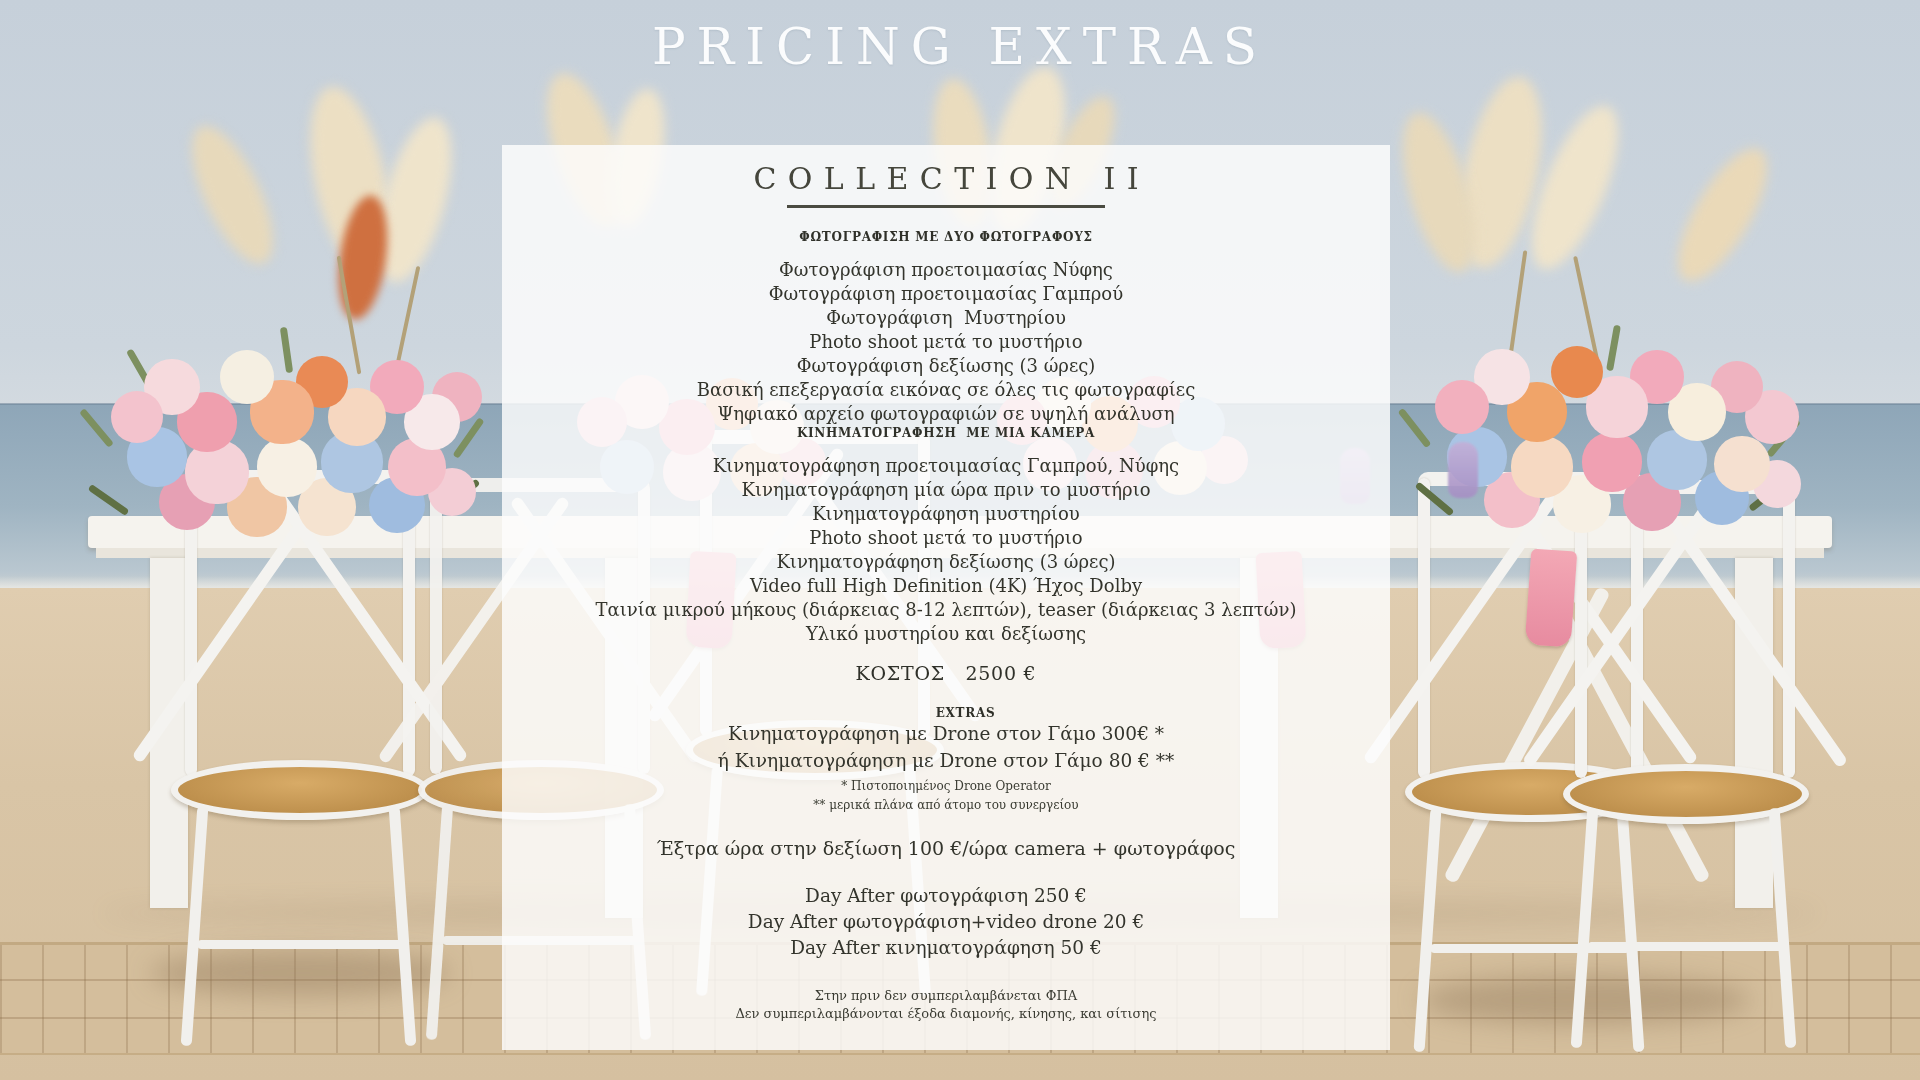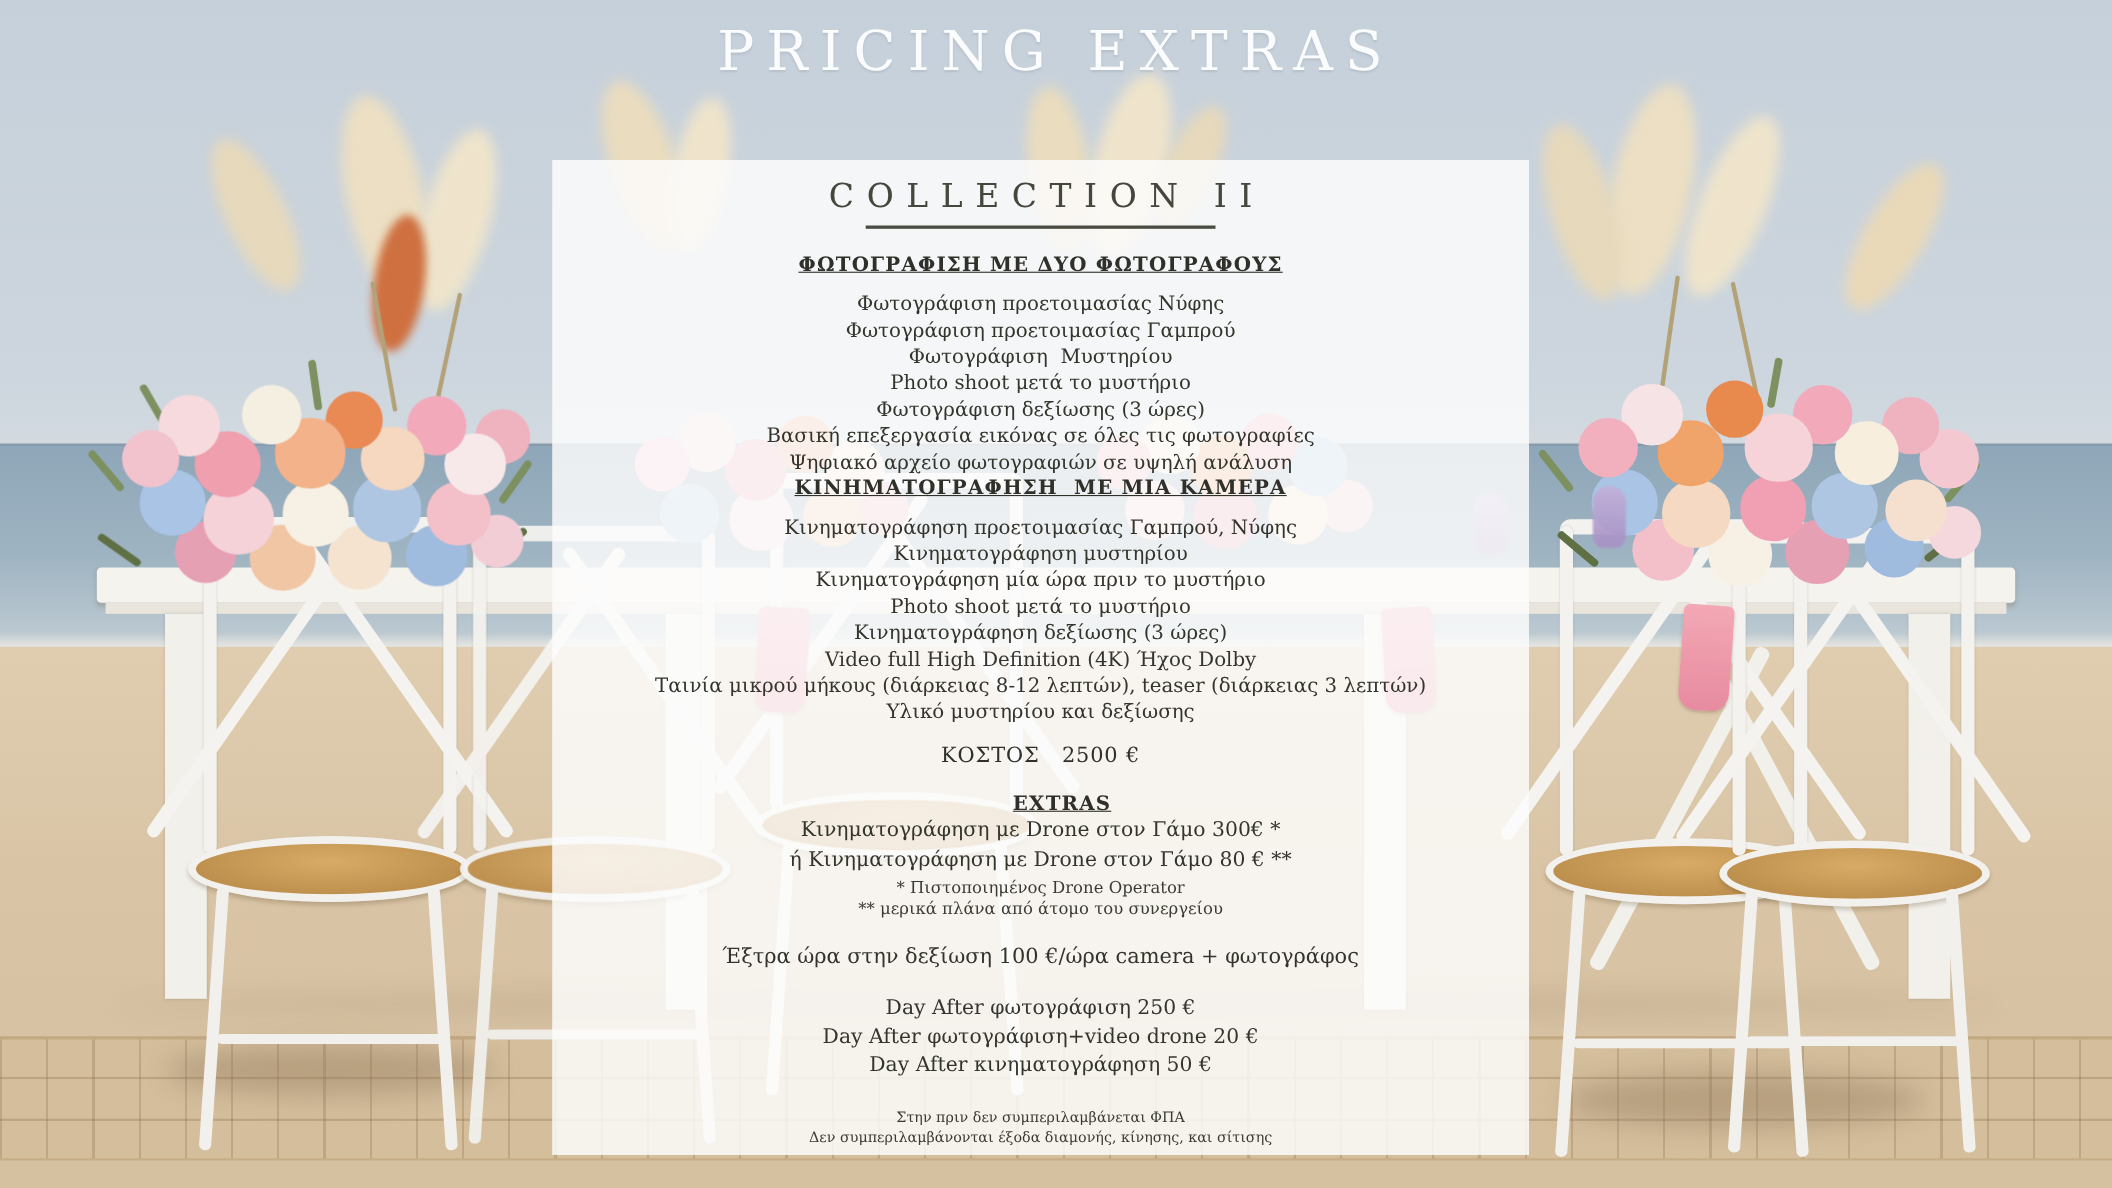--- a/index.html
+++ b/index.html
@@ -50,32 +50,32 @@
   
   .page-title{position:absolute;left:0;top:18px;width:100%;text-align:center;margin:0;
     font-size:50px;font-weight:400;letter-spacing:.22em;color:#fbfcfd;
     text-shadow:0 1px 2px rgba(90,110,125,.18);}
   .panel{position:absolute;left:502px;top:145px;width:888px;height:905px;
     background:rgba(253,253,252,.83);display:flex;flex-direction:column;align-items:center;
     color:#35362e;text-align:center;}
   .collection-title{margin:16px 0 0 0;font-size:30px;font-weight:500;letter-spacing:.38em;
     text-indent:.38em;color:#45463c;}
   .rule{margin-top:9px;width:318px;height:3px;background:#4a4b41;}
-  .sec-h{margin:0;font-size:18px;font-weight:600;letter-spacing:.06em;color:#2f3029;white-space:pre;text-decoration:underline;}
+  .sec-h{margin:0;font-size:12px;font-weight:600;letter-spacing:.06em;color:#2f3029;white-space:pre;}
   .h3-1{margin-top:22px;}
   .h3-2{}
   .list{display:flex;flex-direction:column;}
   .mt-list1{margin-top:14px;align-items:center;}
   .mt-list2{margin-top:14px;}
   .line{font-size:18px;line-height:24px;white-space:pre;color:#33342c;}
   .cost{margin-top:16px;font-size:19px;letter-spacing:.04em;white-space:pre;color:#2f3029;}
   .extras-h{margin-top:22px;margin-left:39px;}
   .extras-list .line{line-height:27px;font-size:18.5px;}
   .notes{margin-top:3px;}
-  .small{font-size:15px;line-height:19px;white-space:pre;color:#3a3b32;}
+  .small{font-size:12px;line-height:19px;white-space:pre;color:#3a3b32;}
   .extra-hour{margin-top:22px;font-size:19px;white-space:pre;color:#32332b;}
   .day-list{margin-top:24px;}
   .day-list .line{line-height:26px;font-size:18.5px;}
   .foots{margin-top:26px;}
   .foot{font-size:13px;line-height:17.5px;white-space:pre;color:#3a3b32;}
 </style>
 </head>
 <body>
 
 <div class="viewport">
@@ -246,22 +246,22 @@
         <div class="line">Φωτογράφιση  Μυστηρίου</div>
         <div class="line">Photo shoot μετά το μυστήριο</div>
         <div class="line">Φωτογράφιση δεξίωσης (3 ώρες)</div>
         <div class="line">Βασική επεξεργασία εικόνας σε όλες τις φωτογραφίες</div>
         <div class="line">Ψηφιακό αρχείο φωτογραφιών σε υψηλή ανάλυση</div>
       </div>
 
     <h3 class="sec-h h3-2">ΚΙΝΗΜΑΤΟΓΡΑΦΗΣΗ  ΜΕ ΜΙΑ ΚΑΜΕΡΑ</h3>
     <div class="list mt-list2">
         <div class="line">Κινηματογράφηση προετοιμασίας Γαμπρού, Νύφης</div>
+        <div class="line">Κινηματογράφηση μία ώρα πριν το μυστήριο</div>
         <div class="line">Κινηματογράφηση μυστηρίου</div>
-        <div class="line">Κινηματογράφηση μία ώρα πριν το μυστήριο</div>
         <div class="line">Photo shoot μετά το μυστήριο</div>
         <div class="line">Κινηματογράφηση δεξίωσης (3 ώρες)</div>
         <div class="line">Video full High Definition (4K) Ήχος Dolby</div>
         <div class="line">Ταινία μικρού μήκους (διάρκειας 8-12 λεπτών), teaser (διάρκειας 3 λεπτών)</div>
         <div class="line">Υλικό μυστηρίου και δεξίωσης</div>
       </div>
 
     <div class="cost">ΚΟΣΤΟΣ   2500 €</div>
 
     <h3 class="sec-h extras-h">EXTRAS</h3>

